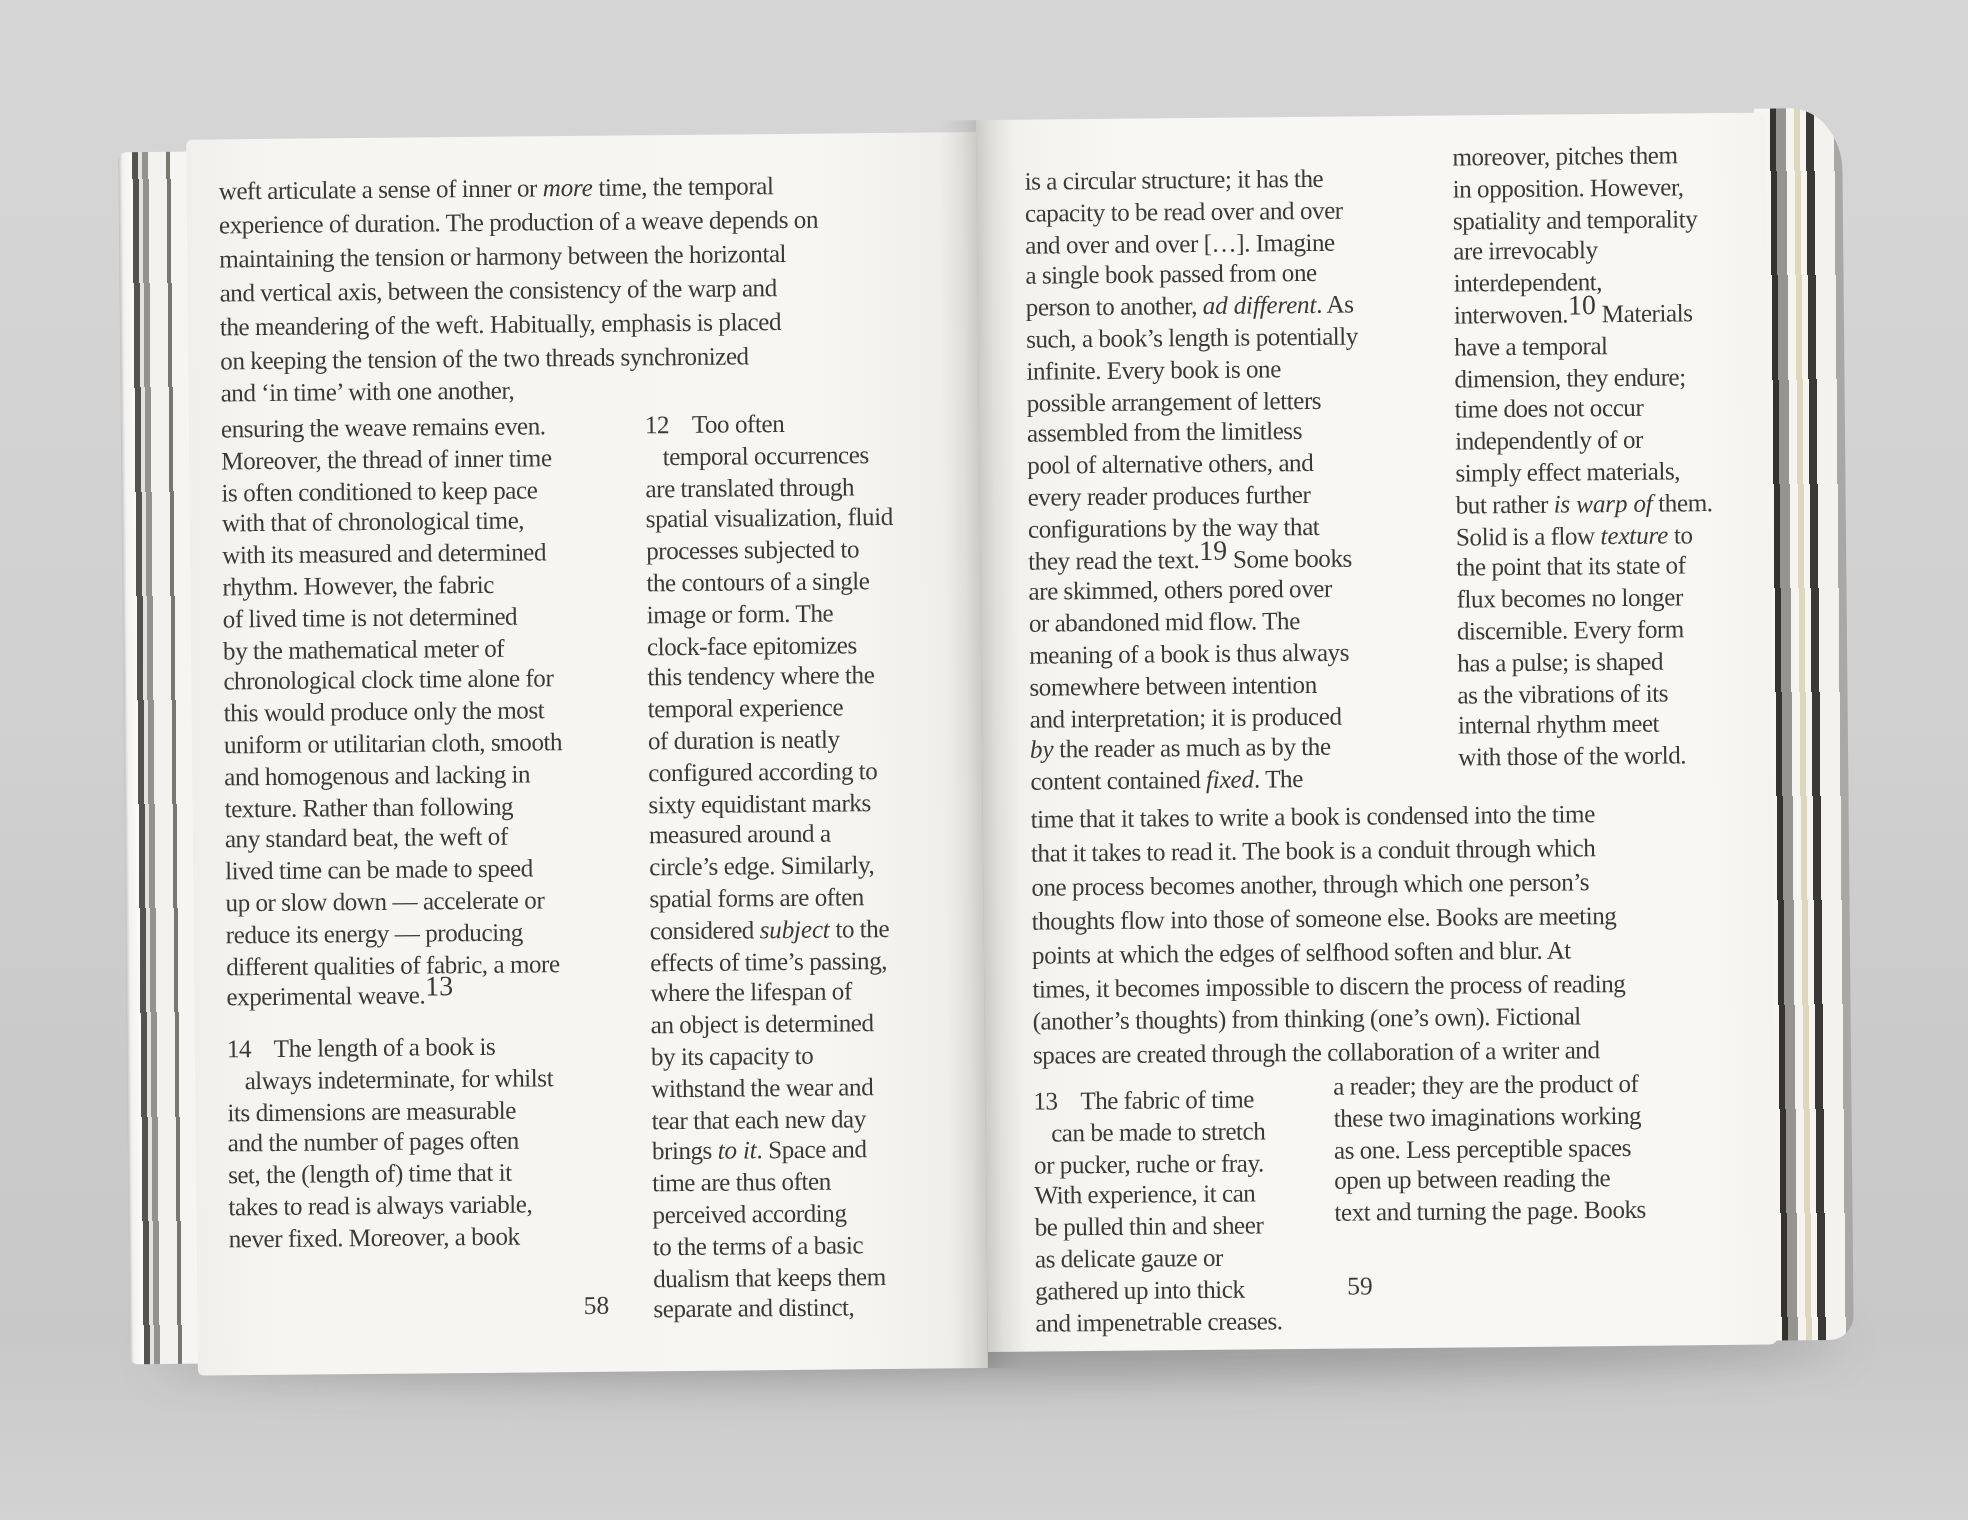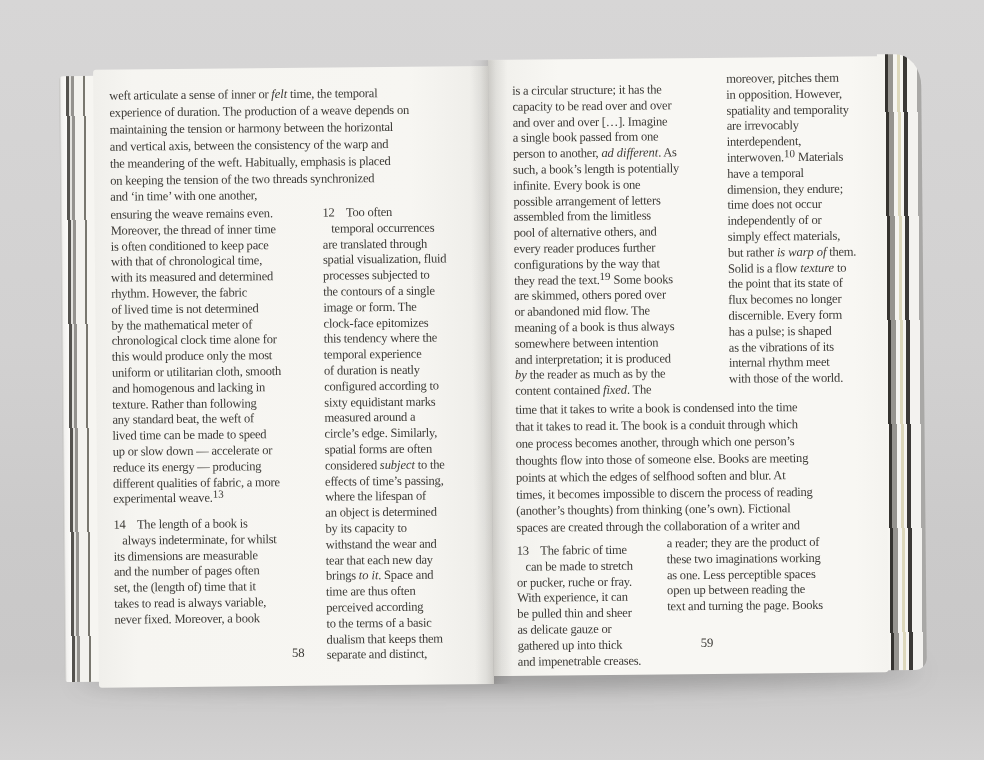--- a/index.html
+++ b/index.html
@@ -55,36 +55,36 @@
     position:absolute;left:412px;top:6px;width:38px;height:624px;z-index:3;
     background:linear-gradient(90deg,rgba(0,0,0,0) 0%,rgba(0,0,0,0.05) 30%,rgba(60,55,48,0.16) 50%,rgba(0,0,0,0.05) 70%,rgba(0,0,0,0) 100%);
   }
   .tblock{
     position:absolute;white-space:pre;
     font-size:12.6px;letter-spacing:-0.25px;
     color:#3c3a36;line-height:15.8px;z-index:4;
   }
   .lh-wide{line-height:16.9px;}
   .tblock i{font-style:italic;letter-spacing:-0.1px;}
-  .tblock sup{font-size:11px;vertical-align:4px;letter-spacing:0;line-height:0;}
+  .tblock sup{font-size:14px;vertical-align:4px;letter-spacing:0;line-height:0;}
   .pagenum{position:absolute;font-size:12.8px;color:#3c3a36;z-index:4;}
   .pn-left{left:16px;top:578px;width:190px;text-align:right;}
-  .pn-right{left:207px;top:578px;}
+  .pn-right{left:180px;top:578px;}
 </style>
 </head>
 <body>
 
 <div class="scene">
   <div class="book">
     <div class="book-shadow"></div>
     <div class="edge-left"></div>
     <div class="edge-right"></div>
 
     <div class="page page-left">
-      <div class="tblock lh-wide" style="left:16px;top:18px;">weft articulate a sense of inner or <i>felt</i> time, the temporal
+      <div class="tblock lh-wide" style="left:16px;top:18px;">weft articulate a sense of inner or <i>more</i> time, the temporal
 experience of duration. The production of a weave depends on
 maintaining the tension or harmony between the horizontal
 and vertical axis, between the consistency of the warp and
 the meandering of the weft. Habitually, emphasis is placed
 on keeping the tension of the two threads synchronized
 and ‘in time’ with one another,</div>
       <div class="tblock" style="left:16px;top:138px;">ensuring the weave remains even.
 Moreover, the thread of inner time
 is often conditioned to keep pace
 with that of chronological time,

